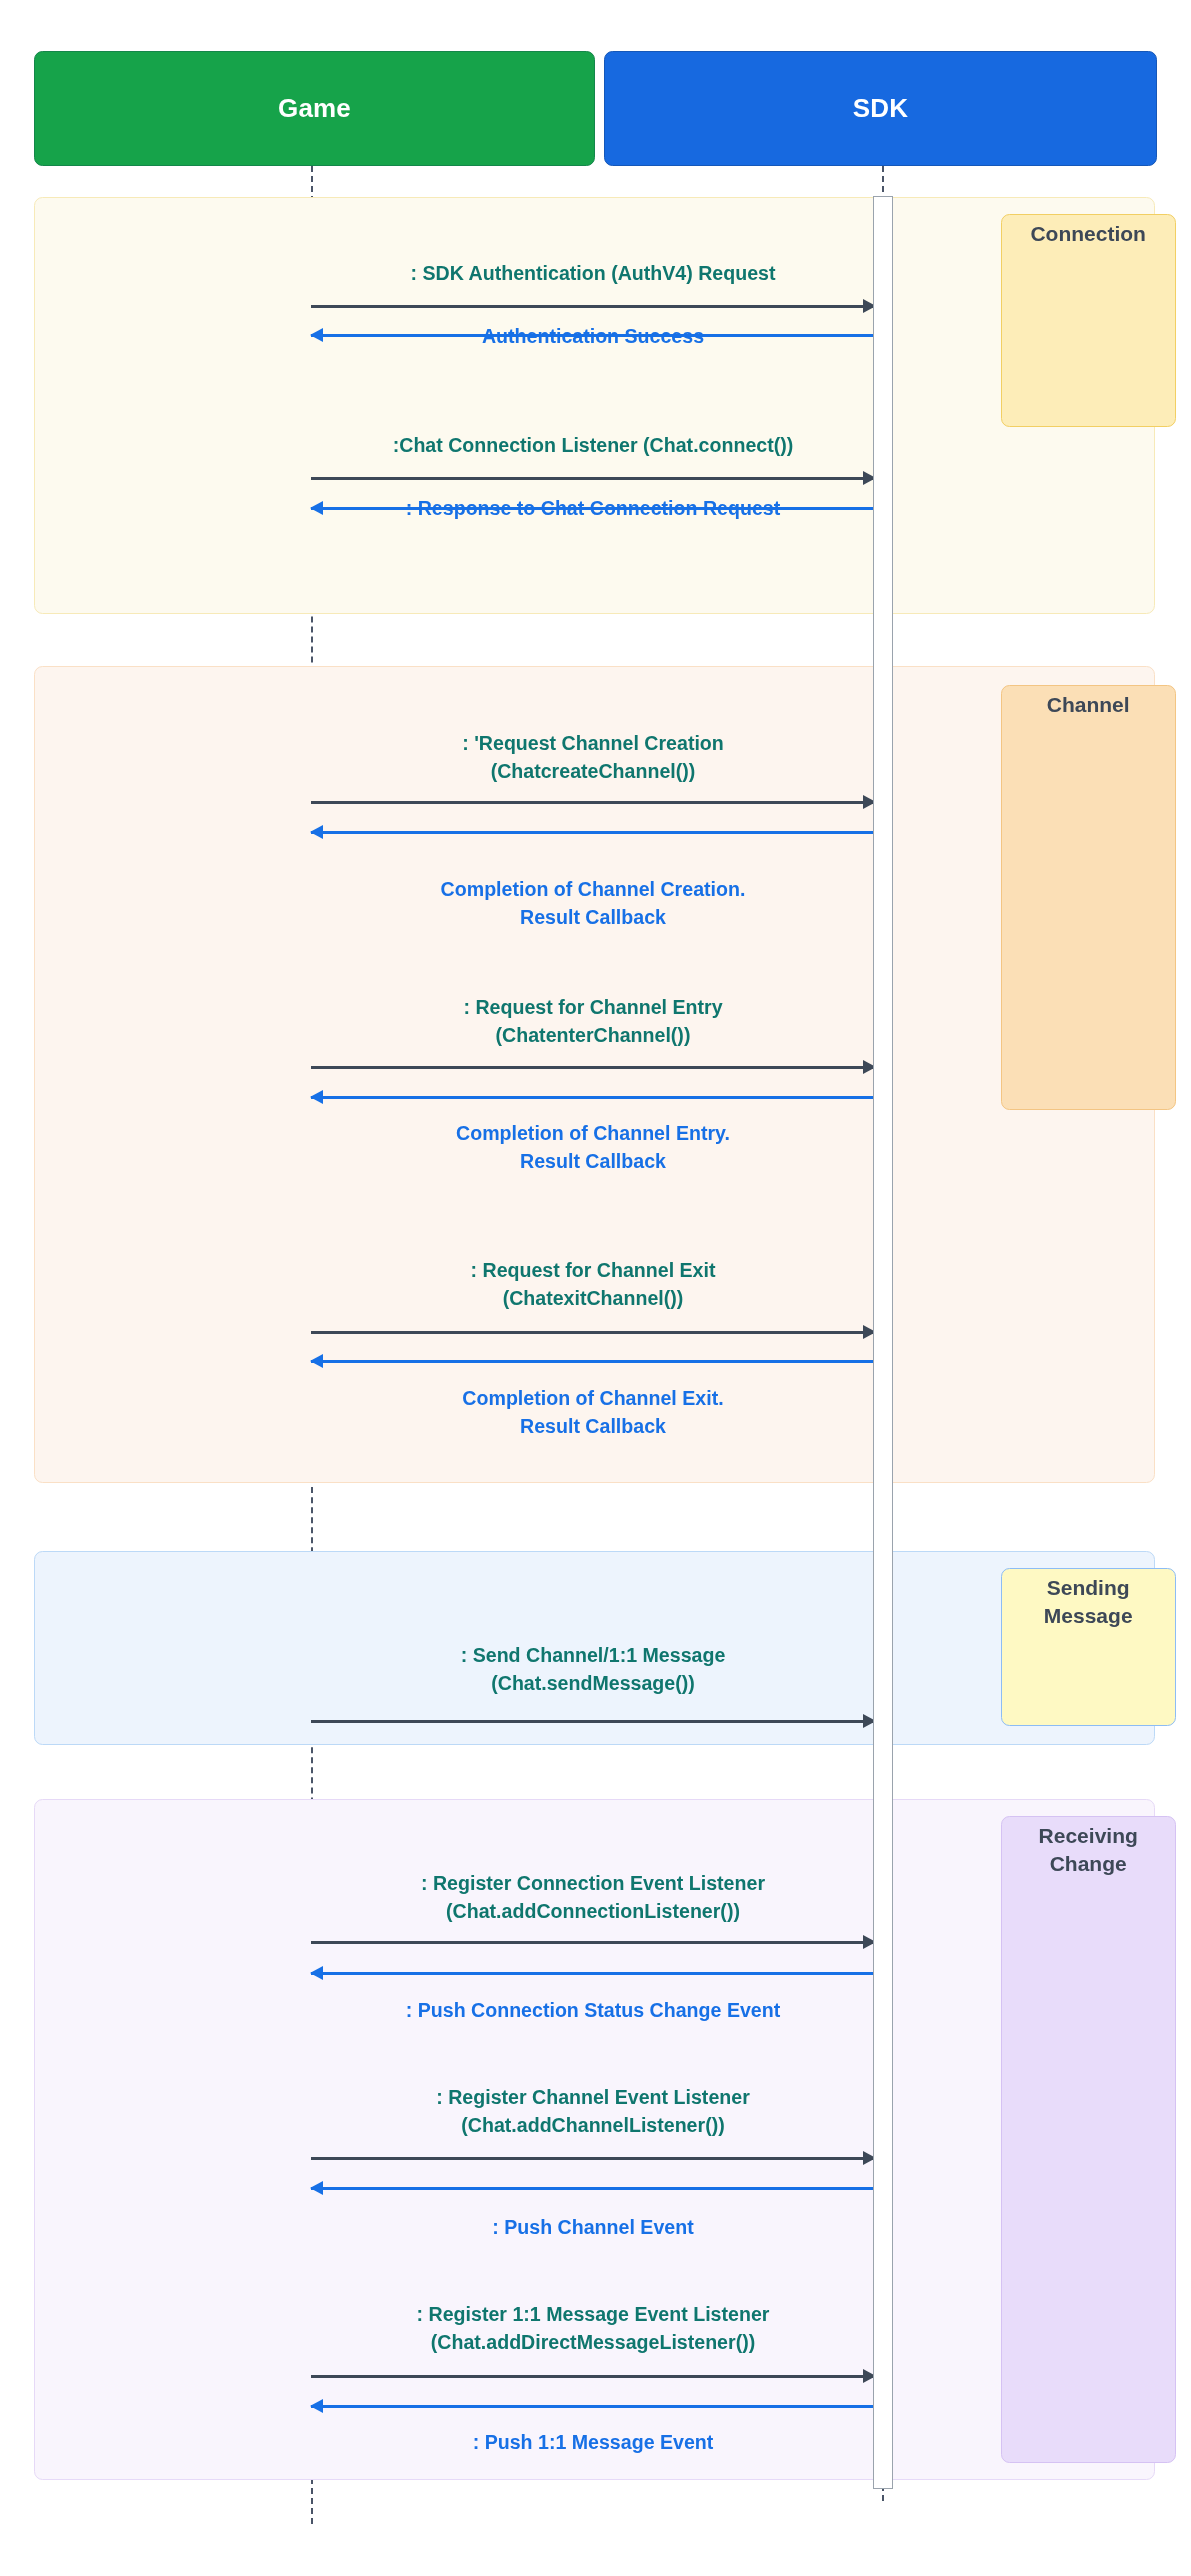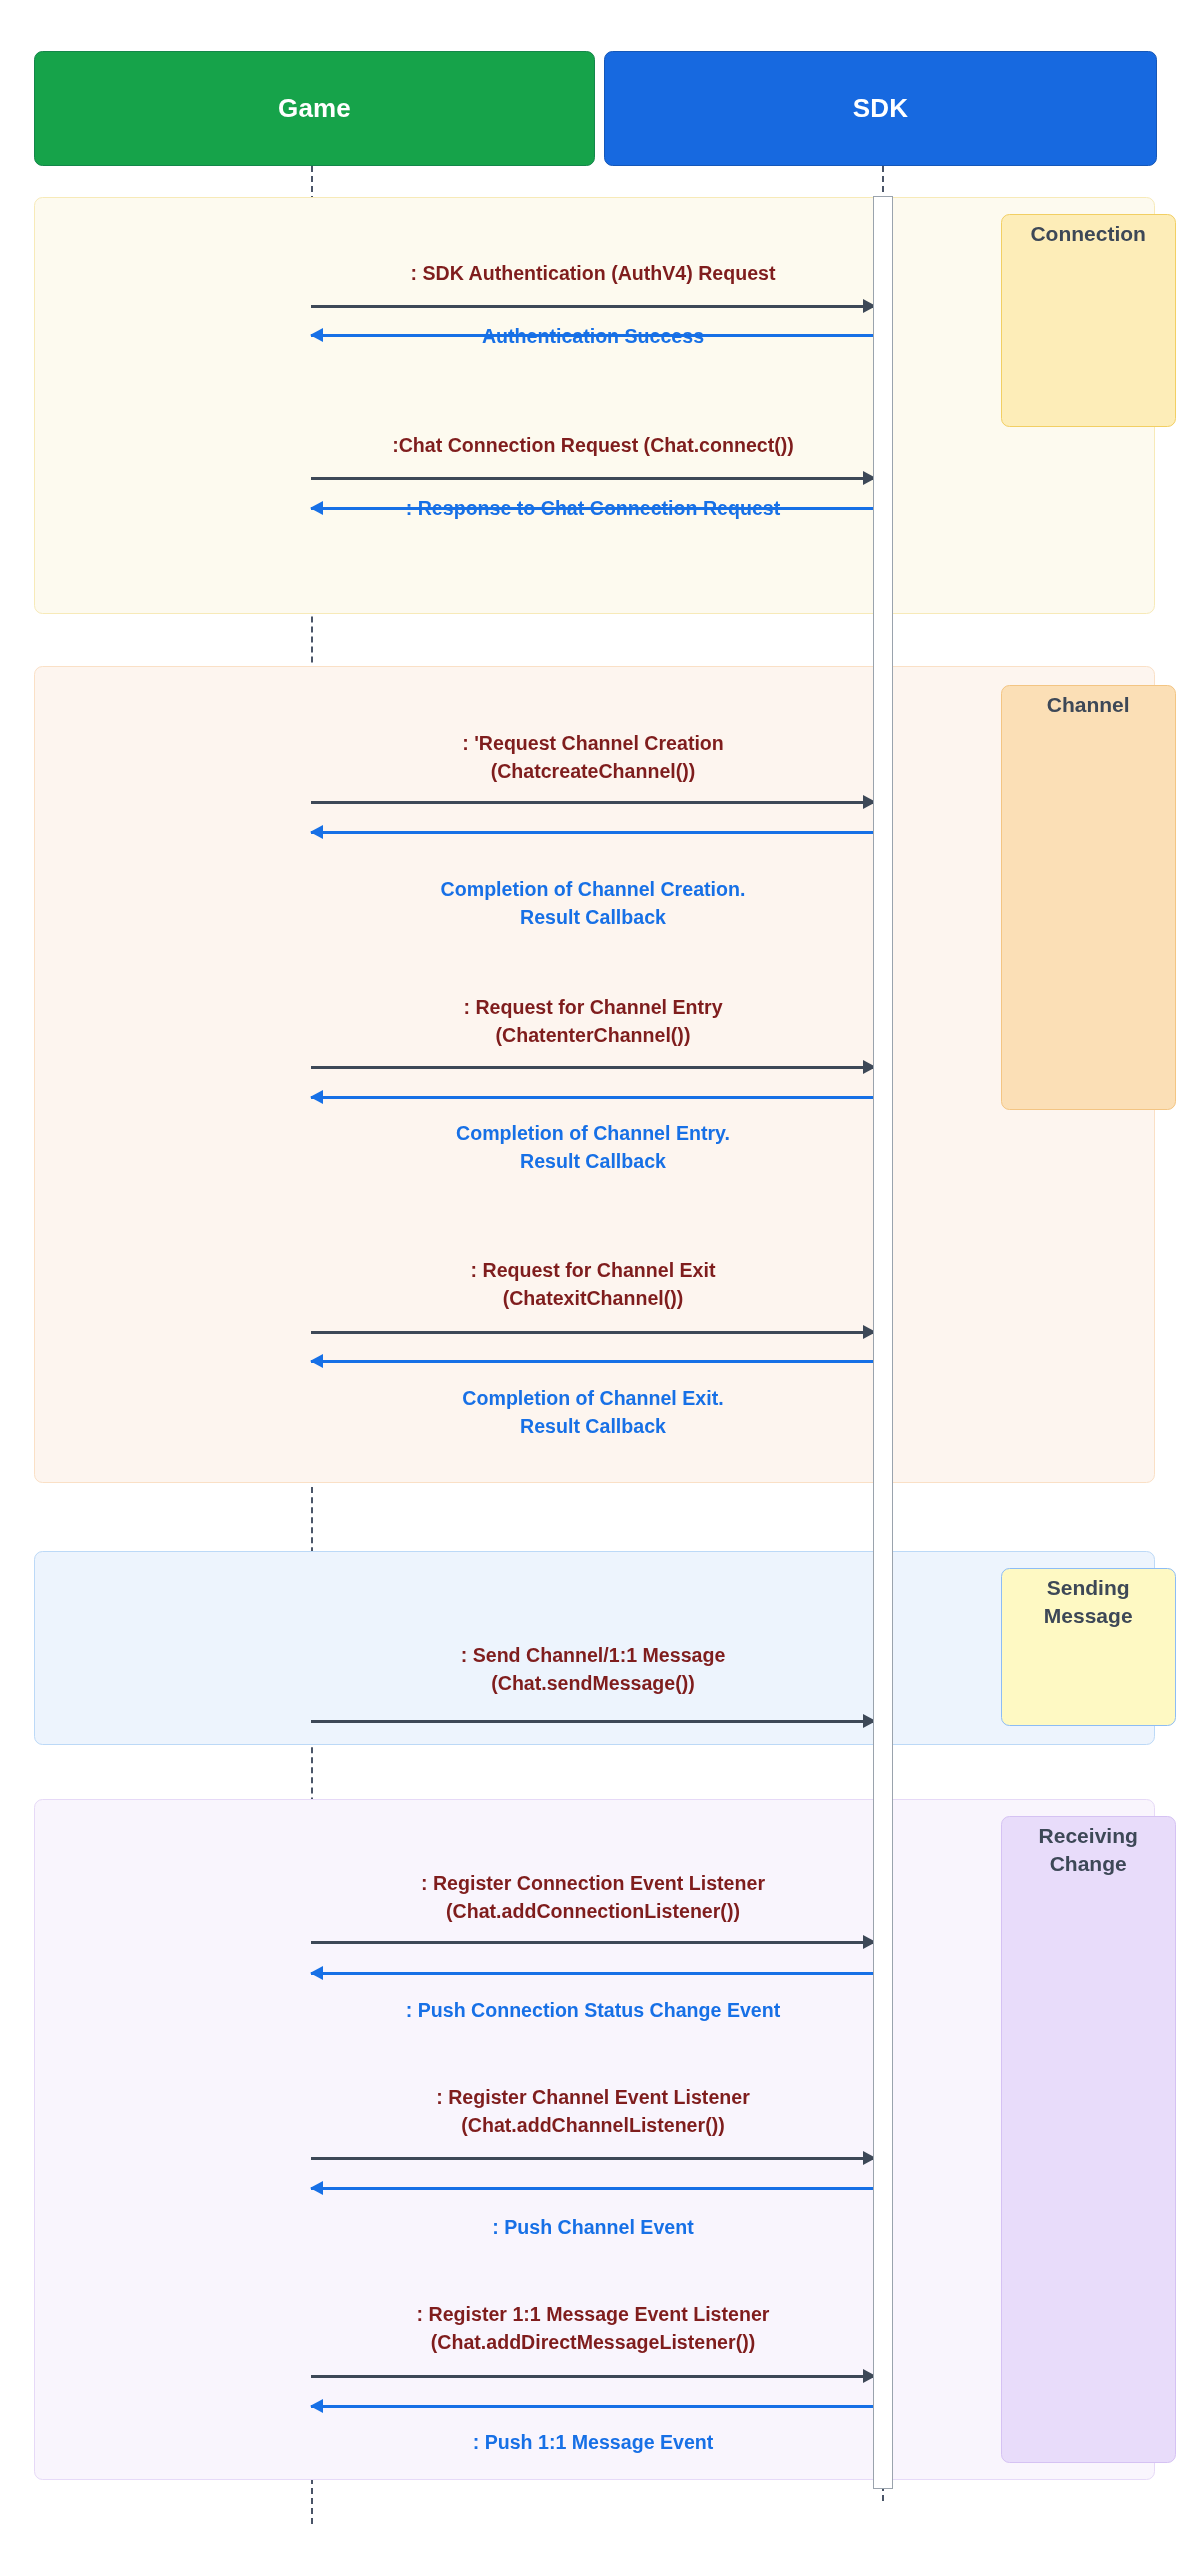--- a/index.html
+++ b/index.html
@@ -100,21 +100,21 @@
   .msg-label {
     position: absolute;
     left: 311px;
     width: 564px;
     text-align: center;
     font-size: 19.6px;
     font-weight: bold;
     line-height: 1.42;
     white-space: pre-line;
   }
-  .msg-label.request  { color: #7f1d1d; }
+  .msg-label.request  { color: #0f766e; }
   .msg-label.response { color: #1770e6; }
 
   
   .arrow {
     position: absolute;
     left: 311px;
     width: 564px;
     height: 0;
   }
   .arrow .line {
@@ -167,21 +167,21 @@
       <div class="msg-label request" style="top: 260px;">: SDK Authentication (AuthV4) Request</div>
       <div class="arrow to-sdk" style="top: 305px;">
         <div class="line"></div>
         <div class="head"></div>
       </div>
       <div class="msg-label response" style="top: 323px;">Authentication Success</div>
       <div class="arrow to-game" style="top: 334px;">
         <div class="line"></div>
         <div class="head"></div>
       </div>
-      <div class="msg-label request" style="top: 432px;">:Chat Connection Request (Chat.connect())</div>
+      <div class="msg-label request" style="top: 432px;">:Chat Connection Listener (Chat.connect())</div>
       <div class="arrow to-sdk" style="top: 477px;">
         <div class="line"></div>
         <div class="head"></div>
       </div>
       <div class="msg-label response" style="top: 495px;">: Response to Chat Connection Request</div>
       <div class="arrow to-game" style="top: 507px;">
         <div class="line"></div>
         <div class="head"></div>
       </div>
       <div class="phase" style="top: 666px; height: 817px; background: rgb(253, 245, 239); border-color: rgb(250, 224, 198);"></div>

